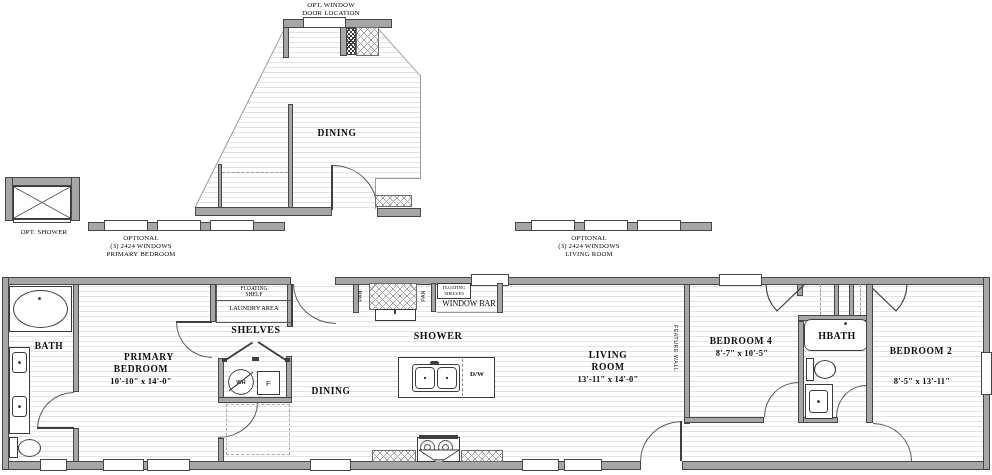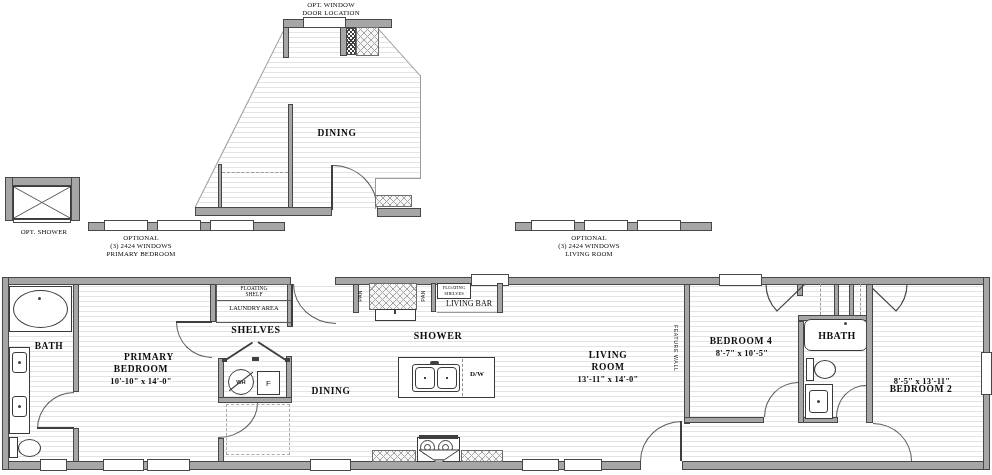--- a/index.html
+++ b/index.html
@@ -182,21 +182,21 @@
   <div class="abs xh" style="left:369px;top:283px;width:48px;height:27px;"></div>
   <div class="abs vwrap" style="left:415px;top:283px;width:16px;height:26px;">
       <span class="vtext">PAN</span>
     </div>
   <div class="abs wall" style="left:431px;top:283px;width:5px;height:29px;"></div>
   <div class="abs fix" style="left:375px;top:309px;width:41px;height:12px;"></div>
   <div class="abs dk" style="left:394px;top:309px;width:2px;height:5px;"></div>
   <div class="abs fix" style="left:437px;top:283px;width:34px;height:16px;"></div>
   <div class="lbl ctr" style="left:454px;top:285px;font-size:4.6px;">FLOATING</div>
   <div class="lbl ctr" style="left:454px;top:291px;font-size:4.6px;">SHELVES</div>
-  <div class="lbl ctr" style="left:469px;top:300px;font-size:8px;">LIVING BAR</div>
+  <div class="lbl ctr" style="left:469px;top:300px;font-size:8px;">WINDOW BAR</div>
   <div class="abs ln" style="left:437px;top:312px;width:66px;height:1px;"></div>
   <div class="abs wall" style="left:497px;top:283px;width:6px;height:30px;"></div>
   <div class="lbl room ctr" style="left:438px;top:330px;font-size:10px;">SHOWER</div>
 
   <div class="abs fix" style="left:398px;top:357px;width:97px;height:41px;"></div>
   <div class="abs" style="left:412px;top:364px;width:48px;height:28px;border:1px solid #3a3a3a;border-radius:3px;background:#fff;"></div>
   <div class="abs" style="left:415px;top:367px;width:20px;height:22px;border:1px solid #3a3a3a;border-radius:4px;"></div>
   <div class="abs" style="left:437px;top:367px;width:20px;height:22px;border:1px solid #3a3a3a;border-radius:4px;"></div>
   <div class="abs dk" style="left:424px;top:377px;width:2px;height:2px;"></div>
   <div class="abs dk" style="left:446px;top:377px;width:2px;height:2px;"></div>
@@ -246,16 +246,16 @@
   <div class="abs fix" style="left:814px;top:360px;width:22px;height:19px;border-radius:50%;"></div>
   <div class="abs fix" style="left:805px;top:384px;width:28px;height:35px;"></div>
   <div class="abs" style="left:809px;top:390px;width:19px;height:23px;border:1px solid #3a3a3a;border-radius:3px;"></div>
   <div class="abs dk" style="left:817px;top:400px;width:3px;height:3px;border-radius:50%;"></div>
 
   <div class="abs wall" style="left:866px;top:284px;width:7px;height:139px;"></div>
   <div class="abs arc arc-tr" style="left:873px;top:423px;width:39px;height:38px;"></div>
 
   <div class="lbl room ctr" style="left:741px;top:336px;">BEDROOM 4</div>
   <div class="lbl dim ctr" style="left:742px;top:349px;">8'-7" x  10'-5"</div>
-  <div class="lbl room ctr" style="left:921px;top:384px;">BEDROOM 2</div>
+  <div class="lbl room ctr" style="left:921px;top:346px;">BEDROOM 2</div>
   <div class="lbl dim ctr" style="left:922px;top:377px;">8'-5" x  13'-11"</div>
 
 </div>
 
 </body></html>

